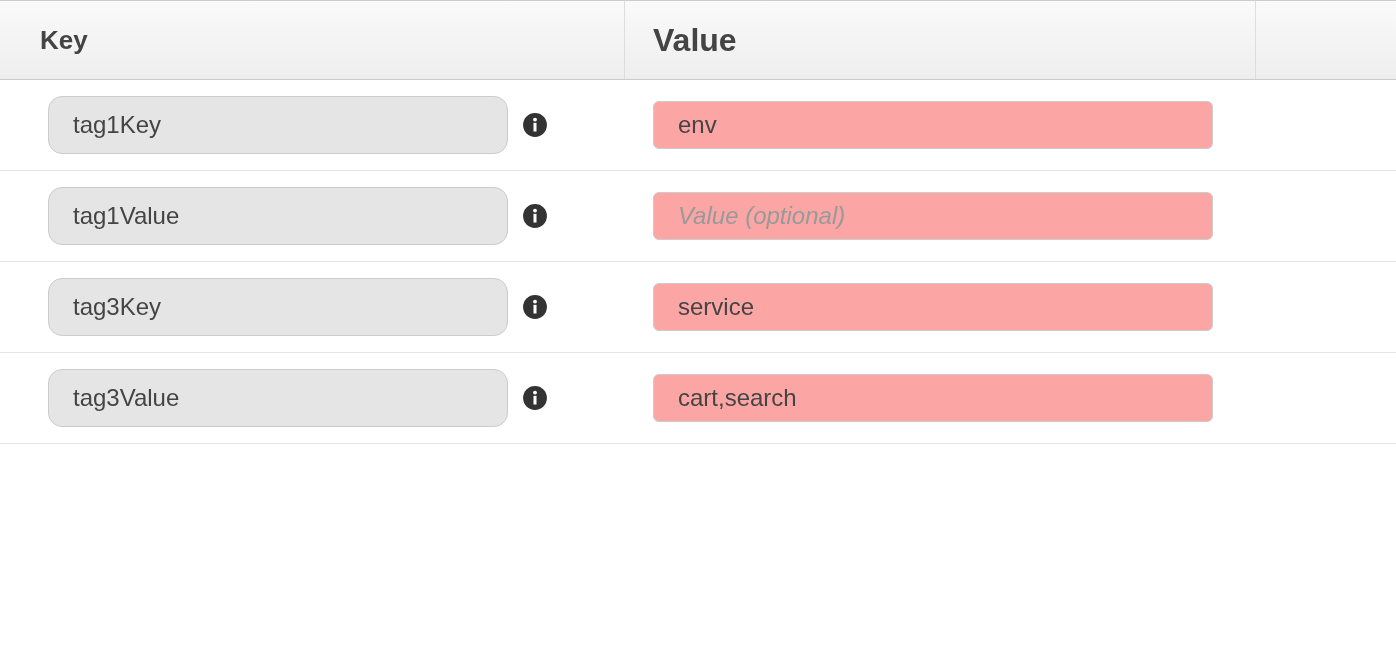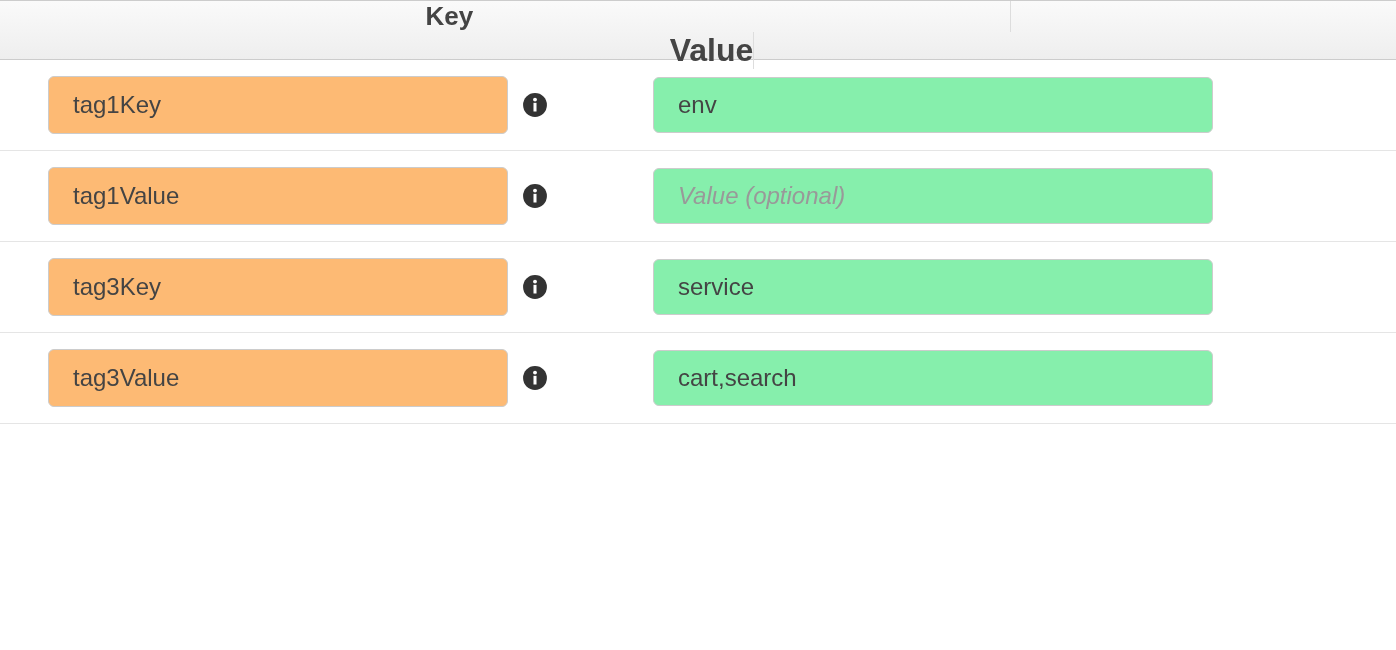--- a/index.html
+++ b/index.html
@@ -13,23 +13,22 @@
       color: #333;
     }
     .table-wrap {
       width: 1396px;
     }
     .header-row {
       display: flex;
       background: linear-gradient(#fafafa, #eeeeee);
       border-top: 1px solid #ccc;
       border-bottom: 1px solid #ccc;
-      height: 60px;
+      height: 80px;
       align-items: center;
-      flex-direction: column;
     }
     .header-key {
       width: 625px;
       padding-left: 40px;
       font-size: 26px;
       font-weight: 700;
       color: #444;
       border-right: 1px solid #ddd;
       height: 100%;
       display: flex;
@@ -59,23 +58,23 @@
     .key-cell {
       width: 625px;
       padding-left: 48px;
       display: flex;
       align-items: center;
       gap: 14px;
     }
     .key-box {
       width: 460px;
       height: 58px;
-      background: #fdba74;
+      background: #e5e5e5;
       border: 1px solid #ccc;
-      border-radius: 6px;
+      border-radius: 14px;
       display: flex;
       align-items: center;
       padding-left: 24px;
       font-size: 24px;
       color: #444;
     }
     .info-icon {
       width: 26px;
       height: 26px;
       display: inline-flex;
@@ -87,22 +86,22 @@
       width: 26px;
       height: 26px;
     }
     .value-cell {
       flex: 1;
       padding-left: 28px;
       padding-right: 48px;
     }
     .value-input {
       width: 560px;
-      height: 56px;
-      background: #86efac;
+      height: 48px;
+      background: #fca5a5;
       border: 1px solid #ccc;
       border-radius: 6px;
       padding-left: 24px;
       font-size: 24px;
       color: #444;
       outline: none;
       font-family: inherit;
     }
     .value-input::placeholder {
       color: #999;

